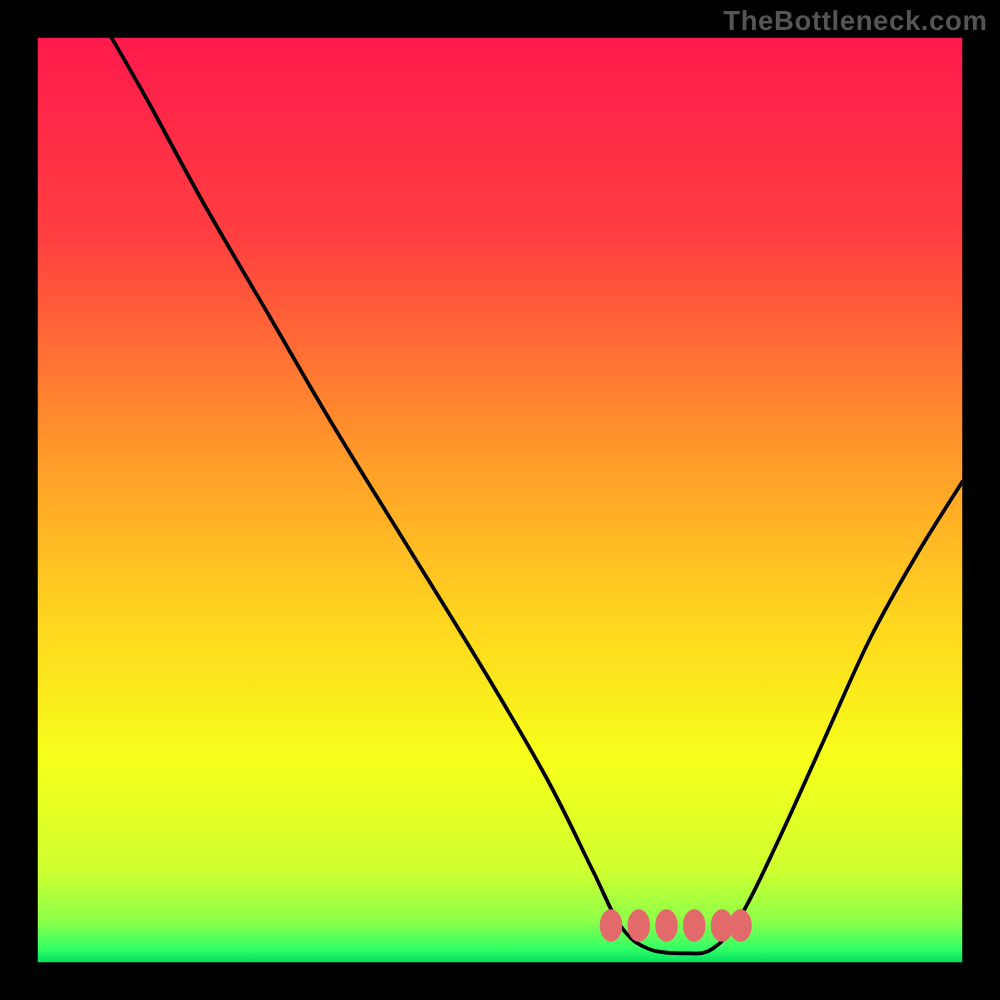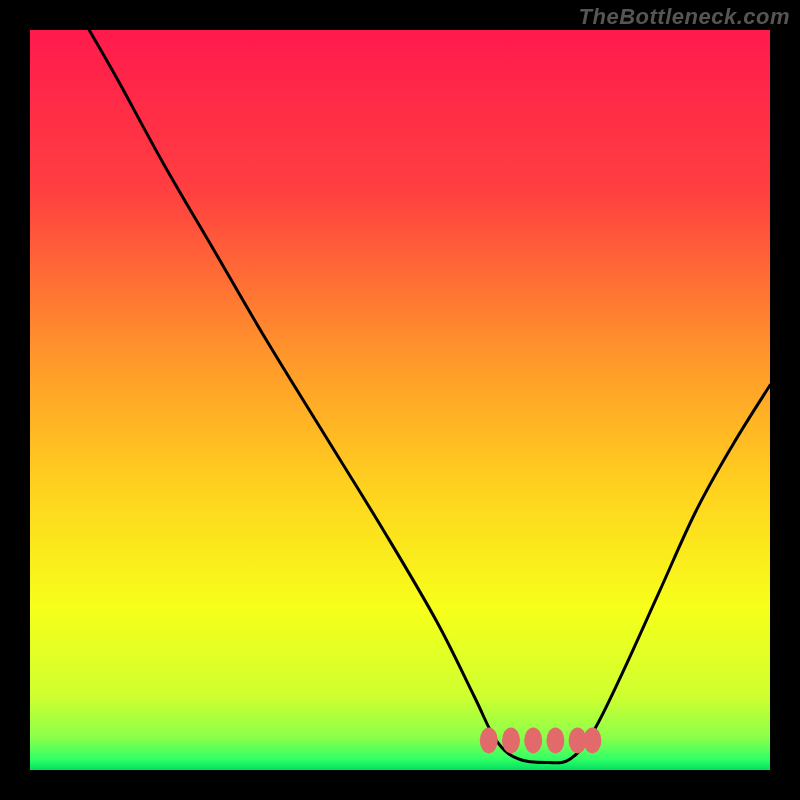--- a/index.html
+++ b/index.html
@@ -8,21 +8,20 @@
     width: 800px;
     height: 800px;
     background: #000;
     font-family: Arial, Helvetica, sans-serif;
     overflow: hidden;
   }
   #container {
     position: relative;
     width: 800px;
     height: 800px;
-    font-style: italic;
   }
   #watermark {
     position: absolute;
     top: 4px;
     right: 10px;
     color: #555;
     font-size: 22px;
     font-weight: bold;
     letter-spacing: 0.5px;
     z-index: 10;

